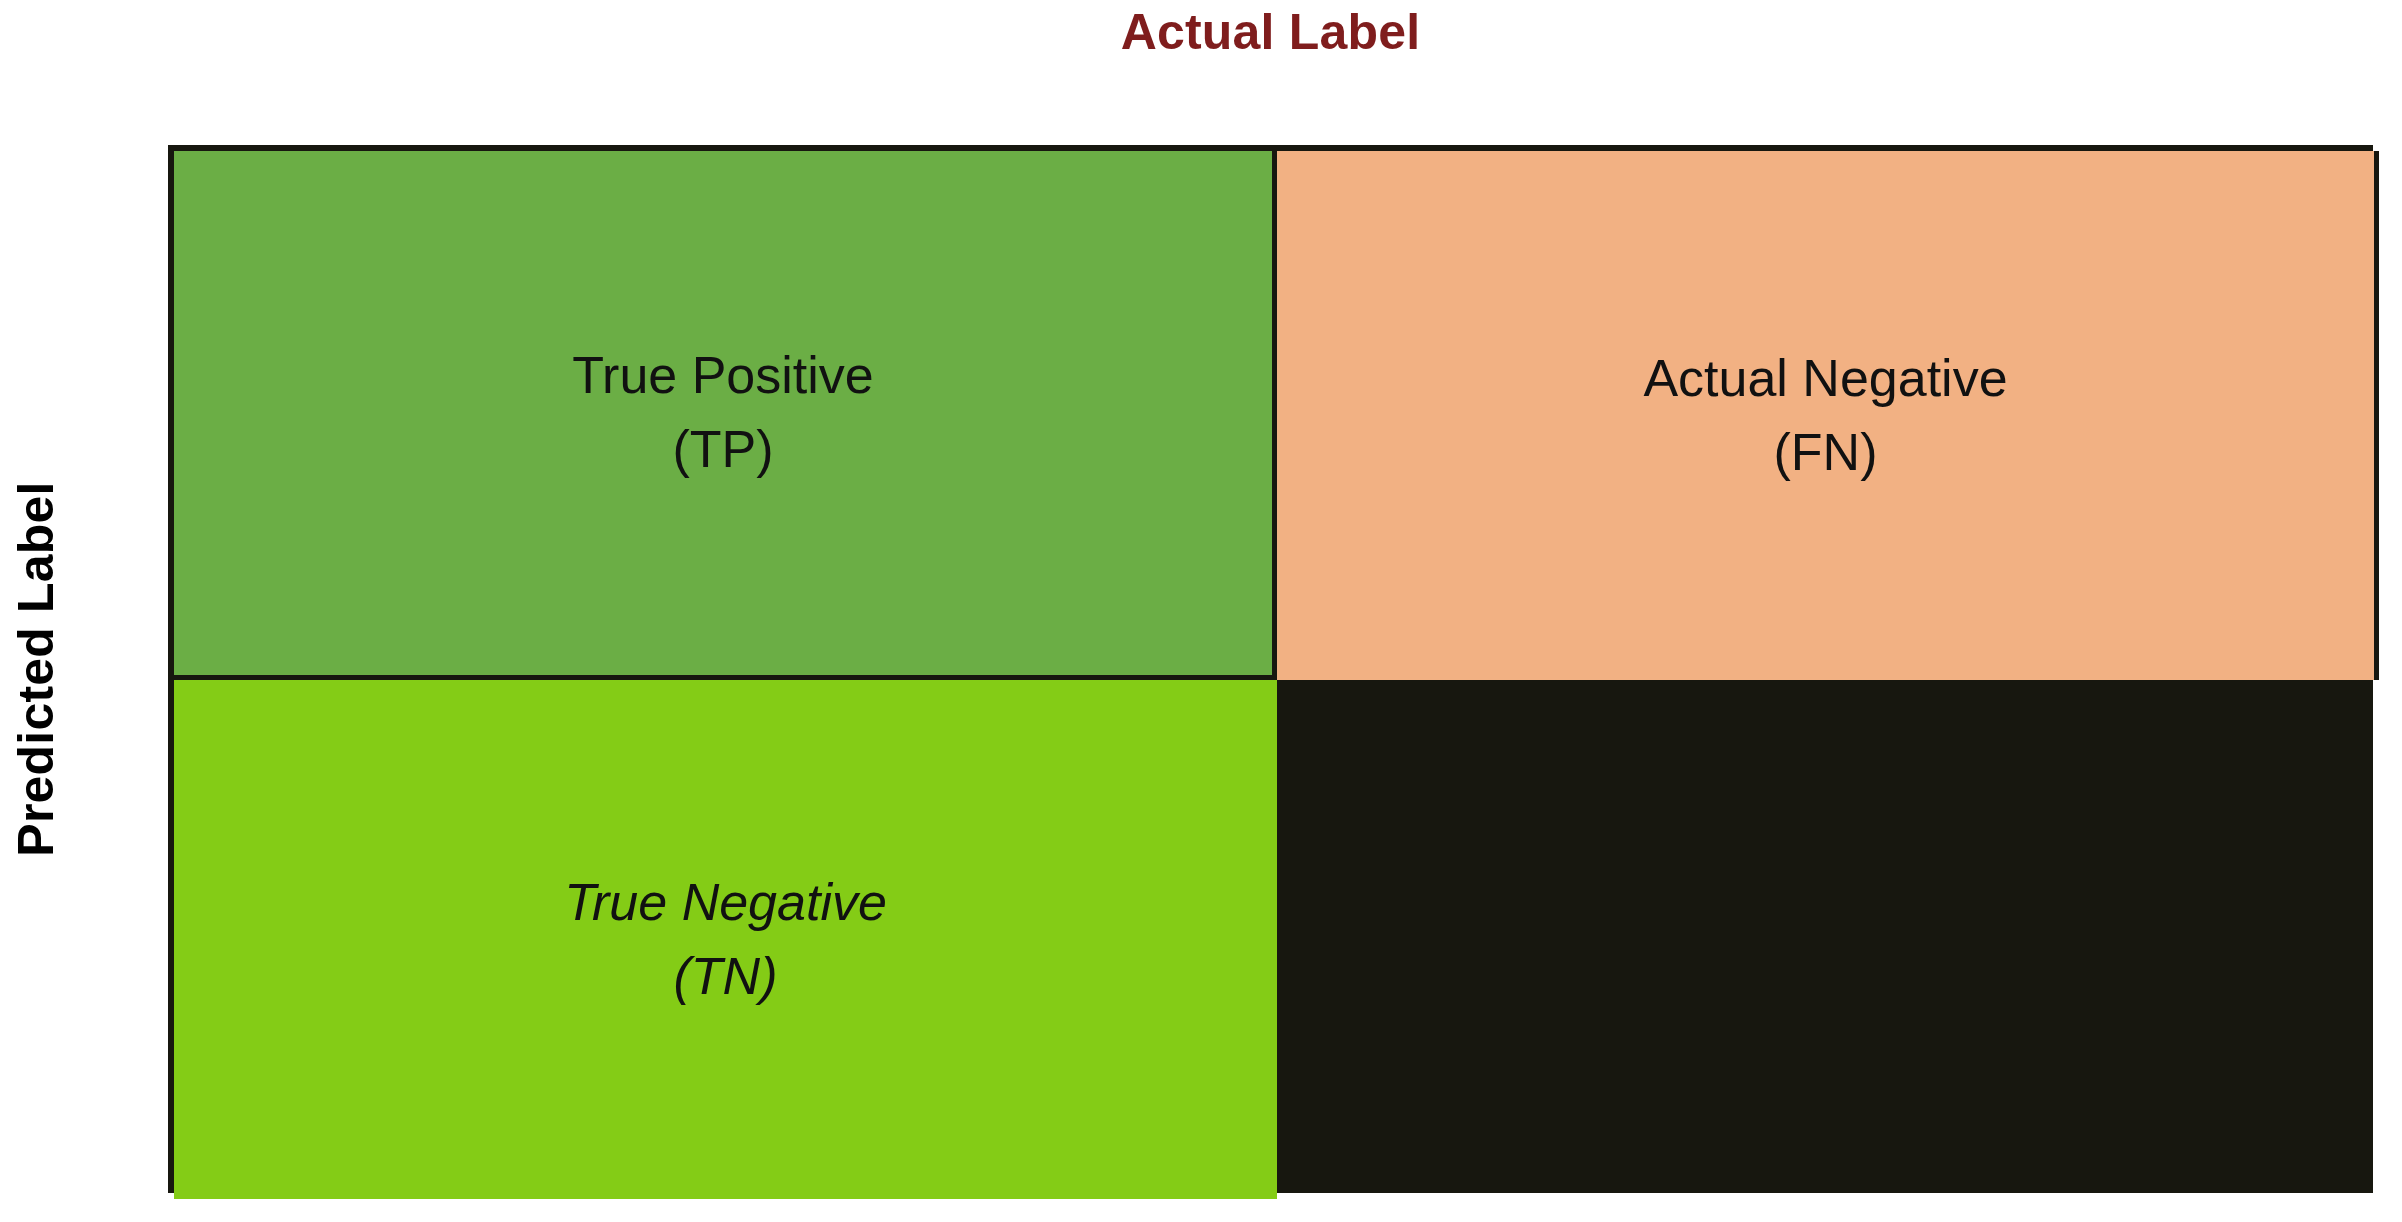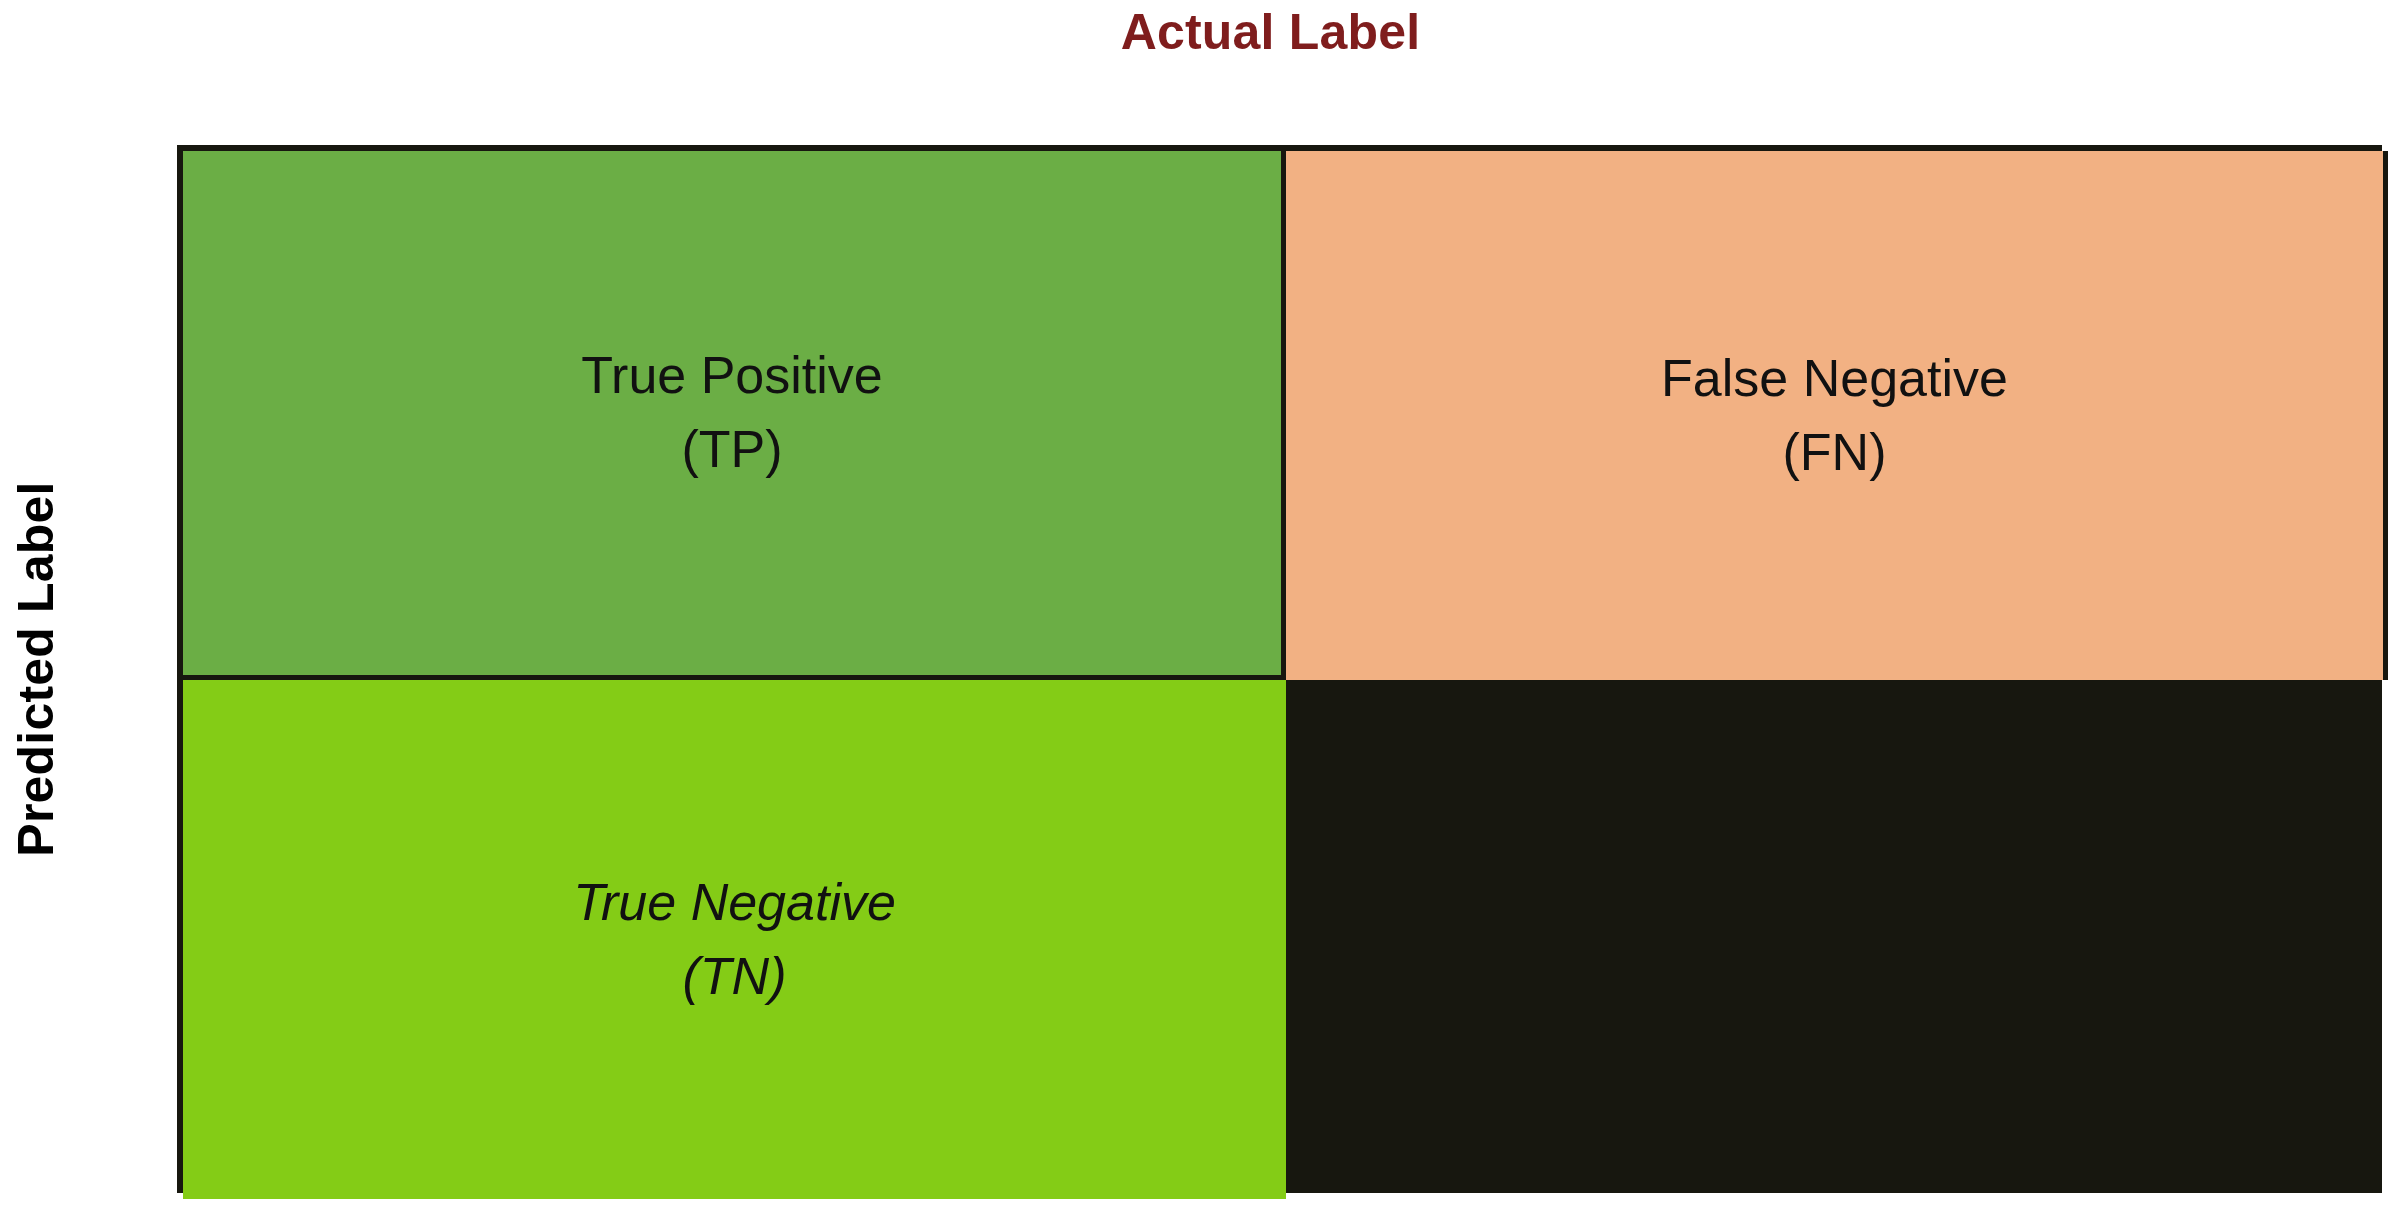--- a/index.html
+++ b/index.html
@@ -64,21 +64,20 @@
     top: 145px;
     width: 2205px;
     height: 1048px;
     display: grid;
     grid-template-columns: 1103px 1102px;
     grid-template-rows: 529px 519px;
     box-sizing: border-box;
     border: 6px solid #17170f;
     background: #17170f;
     gap: 0px;
-    margin-left: 9px;
   }
 
   .cell {
     position: relative;
     box-sizing: border-box;
     display: flex;
     flex-direction: column;
     align-items: center;
     justify-content: center;
     font-size: 52px;
@@ -115,21 +114,21 @@
 
   <div class="matrix" style="border-color: rgb(23, 23, 15); background: rgb(23, 23, 15);">
 
     <div class="cell r0 c0" style="background-color: rgb(107, 174, 69); border-color: rgb(23, 23, 15); color: rgb(17, 17, 17);">
       <span class="cell-title">True Positive</span>
       <span class="cell-abbr">(TP)</span>
     </div>
 
 
     <div class="cell r1 c0" style="background-color: rgb(242, 177, 131); border-color: rgb(23, 23, 15); color: rgb(17, 17, 17);">
-      <span class="cell-title">False Negative</span>
+      <span class="cell-title">Actual Negative</span>
       <span class="cell-abbr">(FN)</span>
     </div>
 
     <div class="cell r1 c1" style="background-color: #84cc16; border-color: rgb(23, 23, 15); color: rgb(17, 17, 17); font-style: italic;">
       <span class="cell-title">True Negative</span>
       <span class="cell-abbr">(TN)</span>
     </div>
 
   </div>
 </div>

